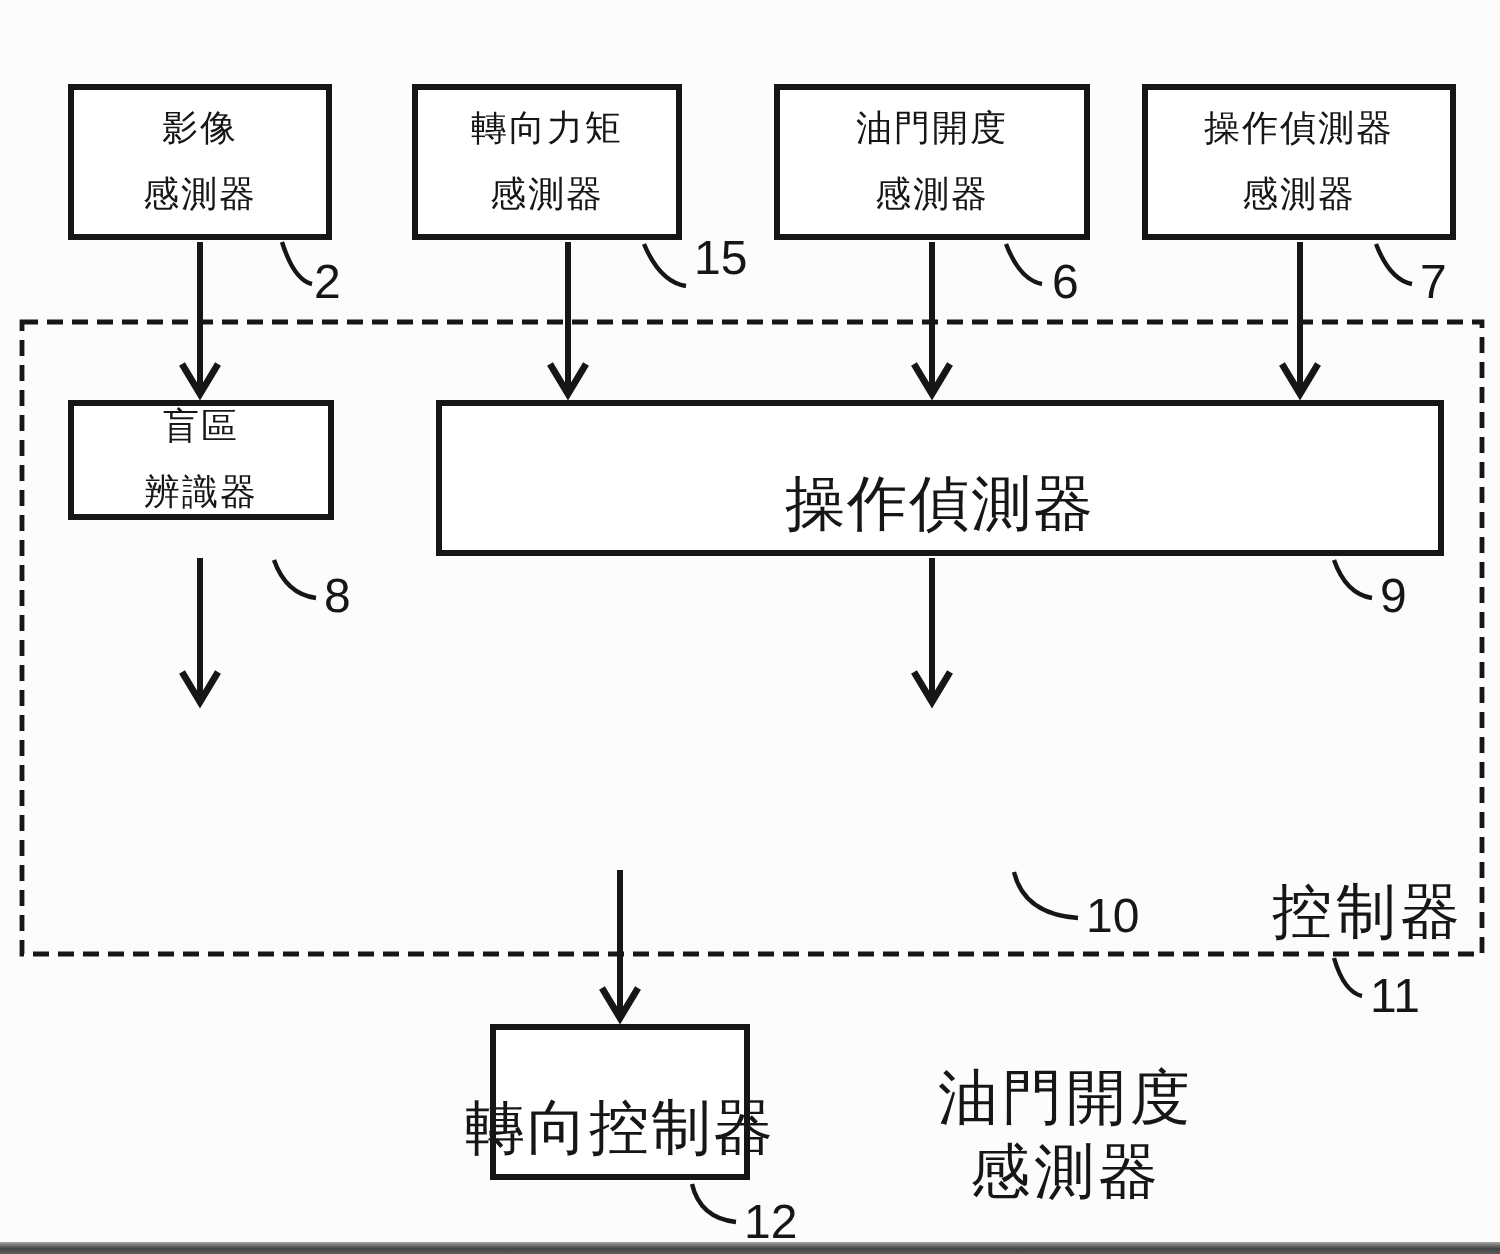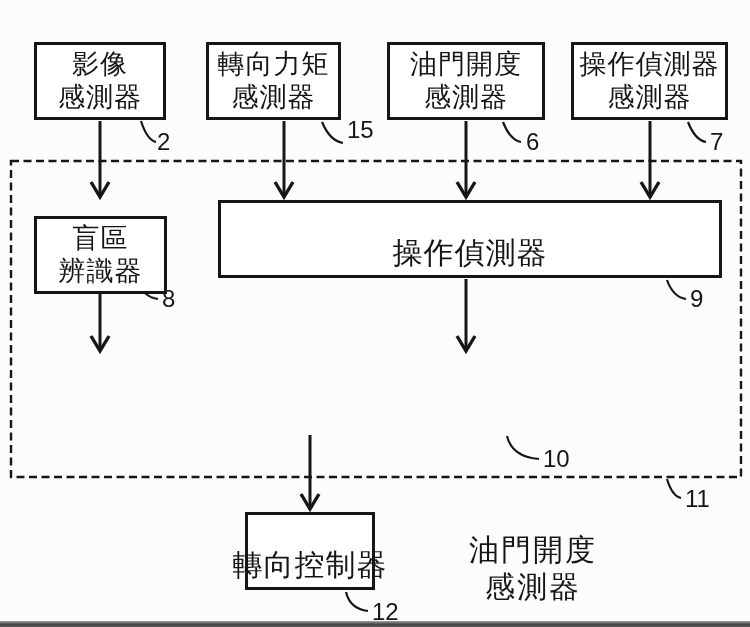--- a/index.html
+++ b/index.html
@@ -27,21 +27,21 @@
     position: absolute;
     box-sizing: border-box;
     border: 3px solid #161616;
     background: #ffffff;
     display: flex;
     align-items: center;
     justify-content: center;
     text-align: center;
   }
   .box .box-label {
-    font-size: 27px;
+    font-size: 18px;
     line-height: 33px;
     letter-spacing: 1px;
     white-space: nowrap;
   }
   .box .box-label.big {
     font-size: 30px;
     line-height: 34px;
     margin-top: 28px;
   }
   .ref {
@@ -73,21 +73,21 @@
     width: 750px;
     height: 6px;
     background: linear-gradient(to bottom, #9a9a9a 0%, #303030 55%, #4a4a4a 100%);
     opacity: 0.9;
   }
   
   .b-image    { left: 34px;  top: 42px;  width: 132px; height: 78px; }
   .b-torque   { left: 206px; top: 42px;  width: 135px; height: 78px; }
   .b-throttle { left: 387px; top: 42px;  width: 158px; height: 78px; }
   .b-brake    { left: 571px; top: 42px;  width: 157px; height: 78px; }
-  .b-blind    { left: 34px;  top: 216px; width: 133px; height: 78px; }
+  .b-blind    { left: 34px;  top: 200px; width: 133px; height: 60px; }
   .b-opdet    { left: 218px; top: 200px; width: 504px; height: 78px; }
   .b-steerctl { left: 62px;  top: 354px; width: 522px; height: 80px; }
   .b-steerdev { left: 245px; top: 512px; width: 130px; height: 78px; }
 </style>
 </head>
 <body>
 
 <div class="stage">
 
   <svg class="overlay" viewBox="0 0 750 627" stroke="#161616" fill="none">
@@ -168,20 +168,21 @@
     </div>
   </div>
   <div class="box b-opdet">
     <div class="box-label big">操作偵測器</div>
   </div>
 
   <div class="box b-steerdev">
     <div class="box-label big">轉向控制器</div>
   </div>
 
+  <div class="region-label" style="left:636px; top:441px;">控制器</div>
 
   <div class="ref" style="left:157px; top:130px;">2</div>
   <div class="ref" style="left:347px; top:118px;">15</div>
   <div class="ref" style="left:526px; top:130px;">6</div>
   <div class="ref" style="left:710px; top:130px;">7</div>
   <div class="ref" style="left:162px; top:287px;">8</div>
   <div class="ref" style="left:690px; top:287px;">9</div>
   <div class="ref" style="left:543px; top:447px;">10</div>
   <div class="ref" style="left:685px; top:487px;">11</div>
   <div class="ref" style="left:372px; top:600px;">12</div>

